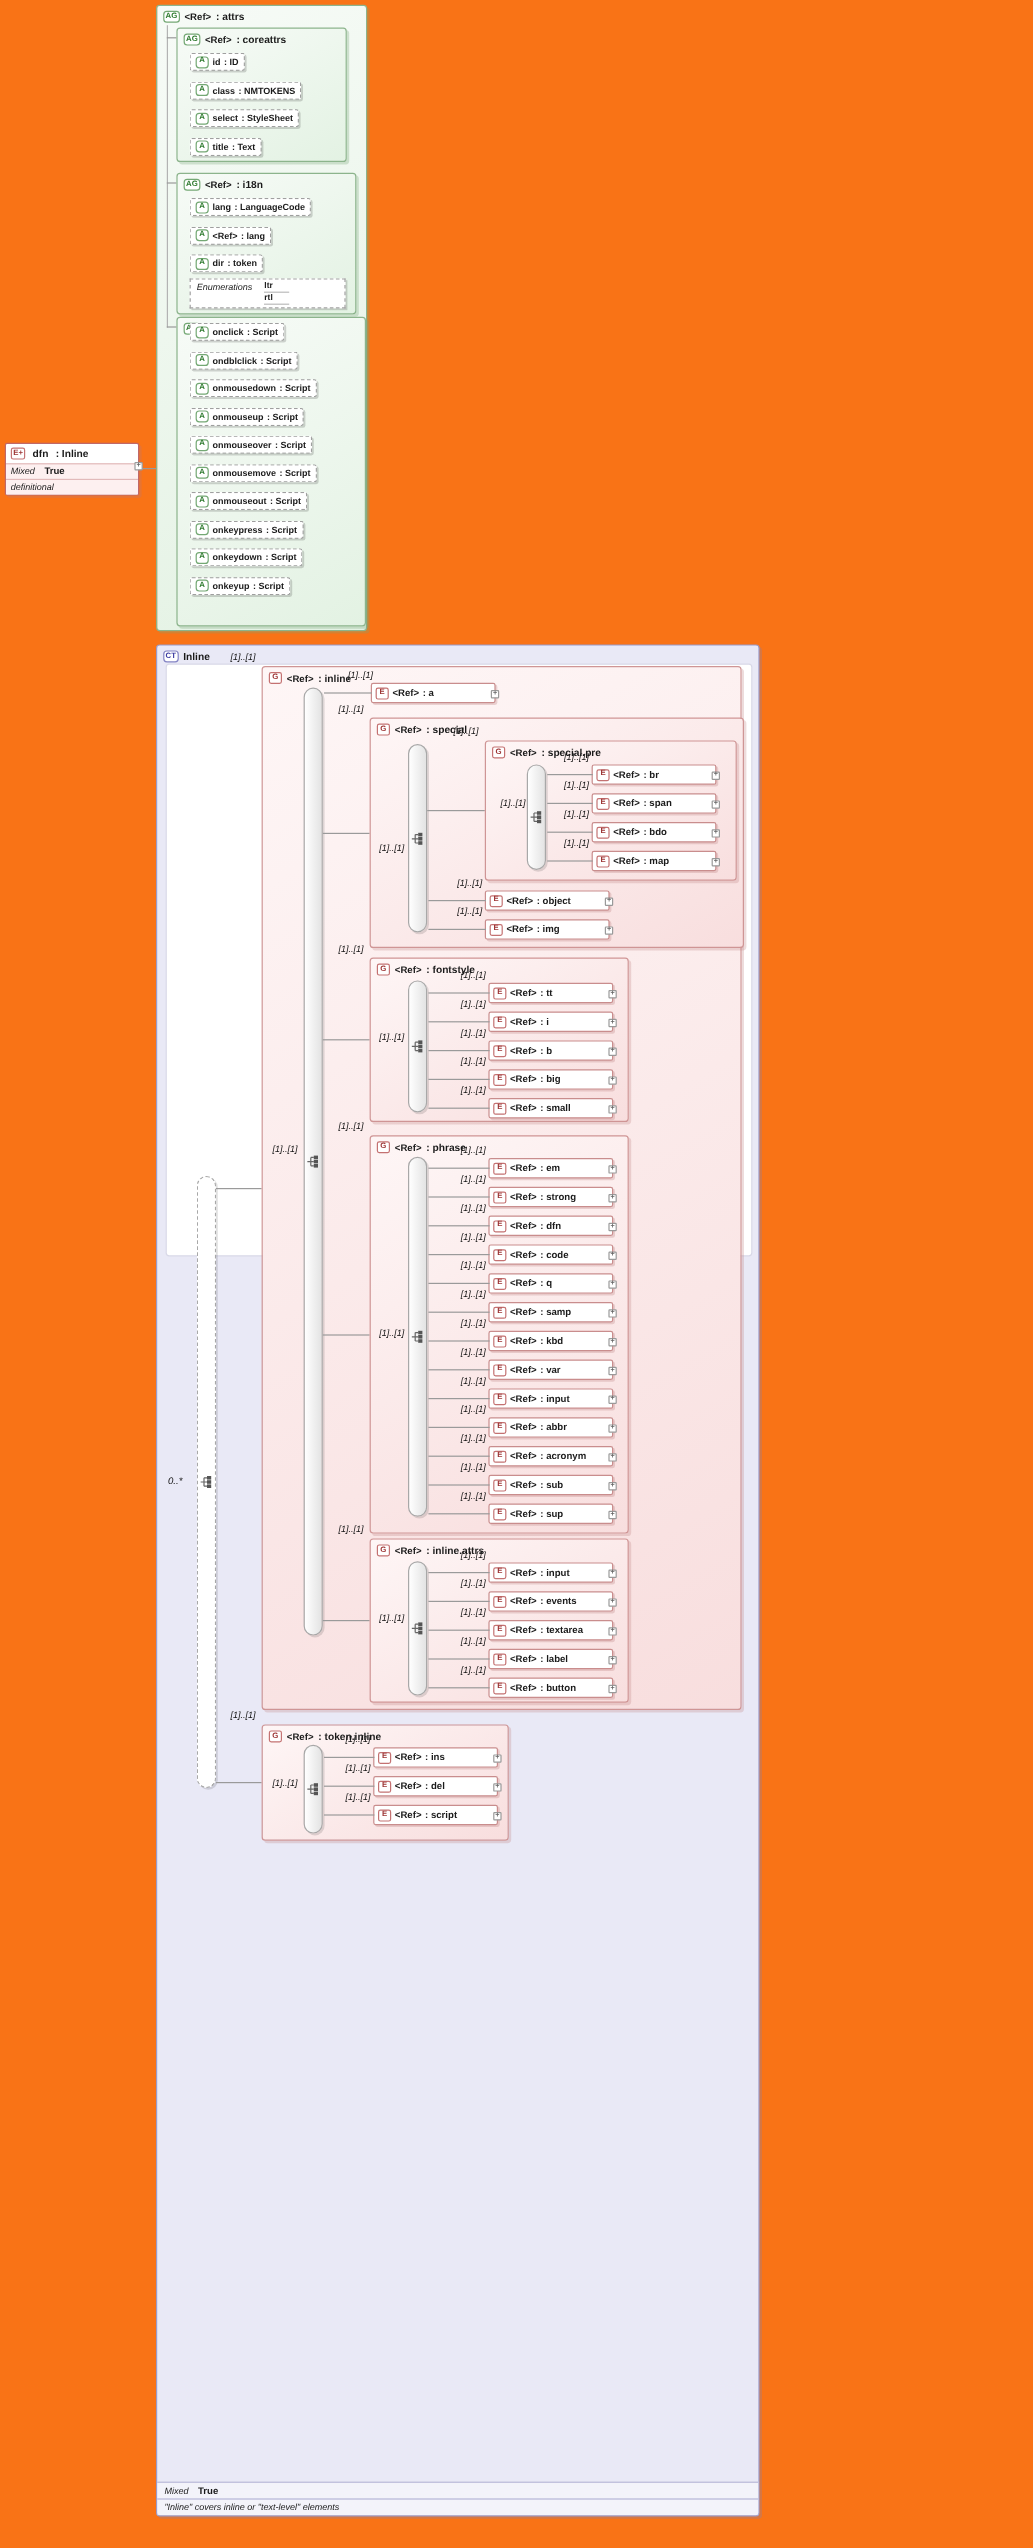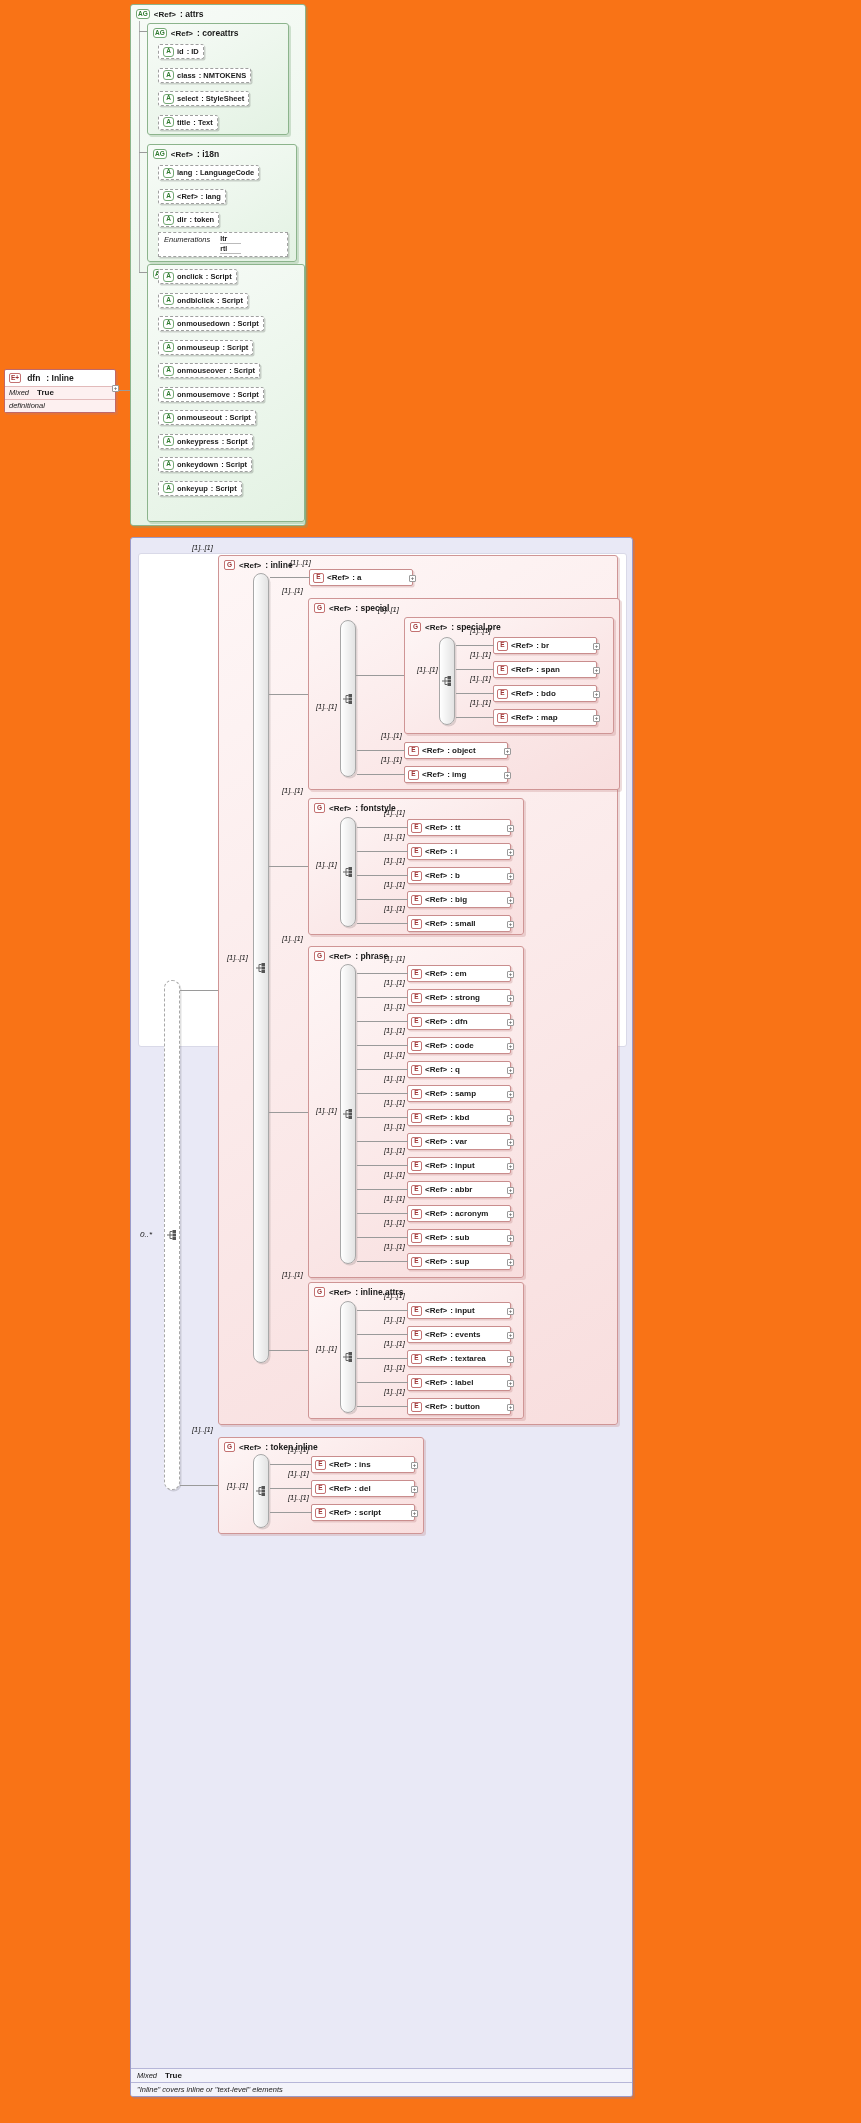--- a/index.html
+++ b/index.html
@@ -202,20 +202,24 @@
           <div class="arow">
             <span class="badge b-green">A</span>
             <span class="anm">onkeyup</span>
             <span class="atp">: Script</span>
           </div>
         </div>
     </div>
   </div>
 
   <div class="ctbox" style="left:130px;top:537px;width:503px;height:1560px">
+    <div class="ghead">
+      <span class="badge b-blue">CT</span>
+      <span class="gnm">Inline</span>
+    </div>
     <div class="panel" style="left:7px;top:15px;width:489px;height:494px"></div>
     <div class="ctfoot">
       <div class="frow">
         <span class="it">Mixed</span>
         <span class="bd">True</span>
       </div>
       <div class="frow">
         <span class="it">"Inline" covers inline or "text-level" elements</span>
       </div>
     </div>

